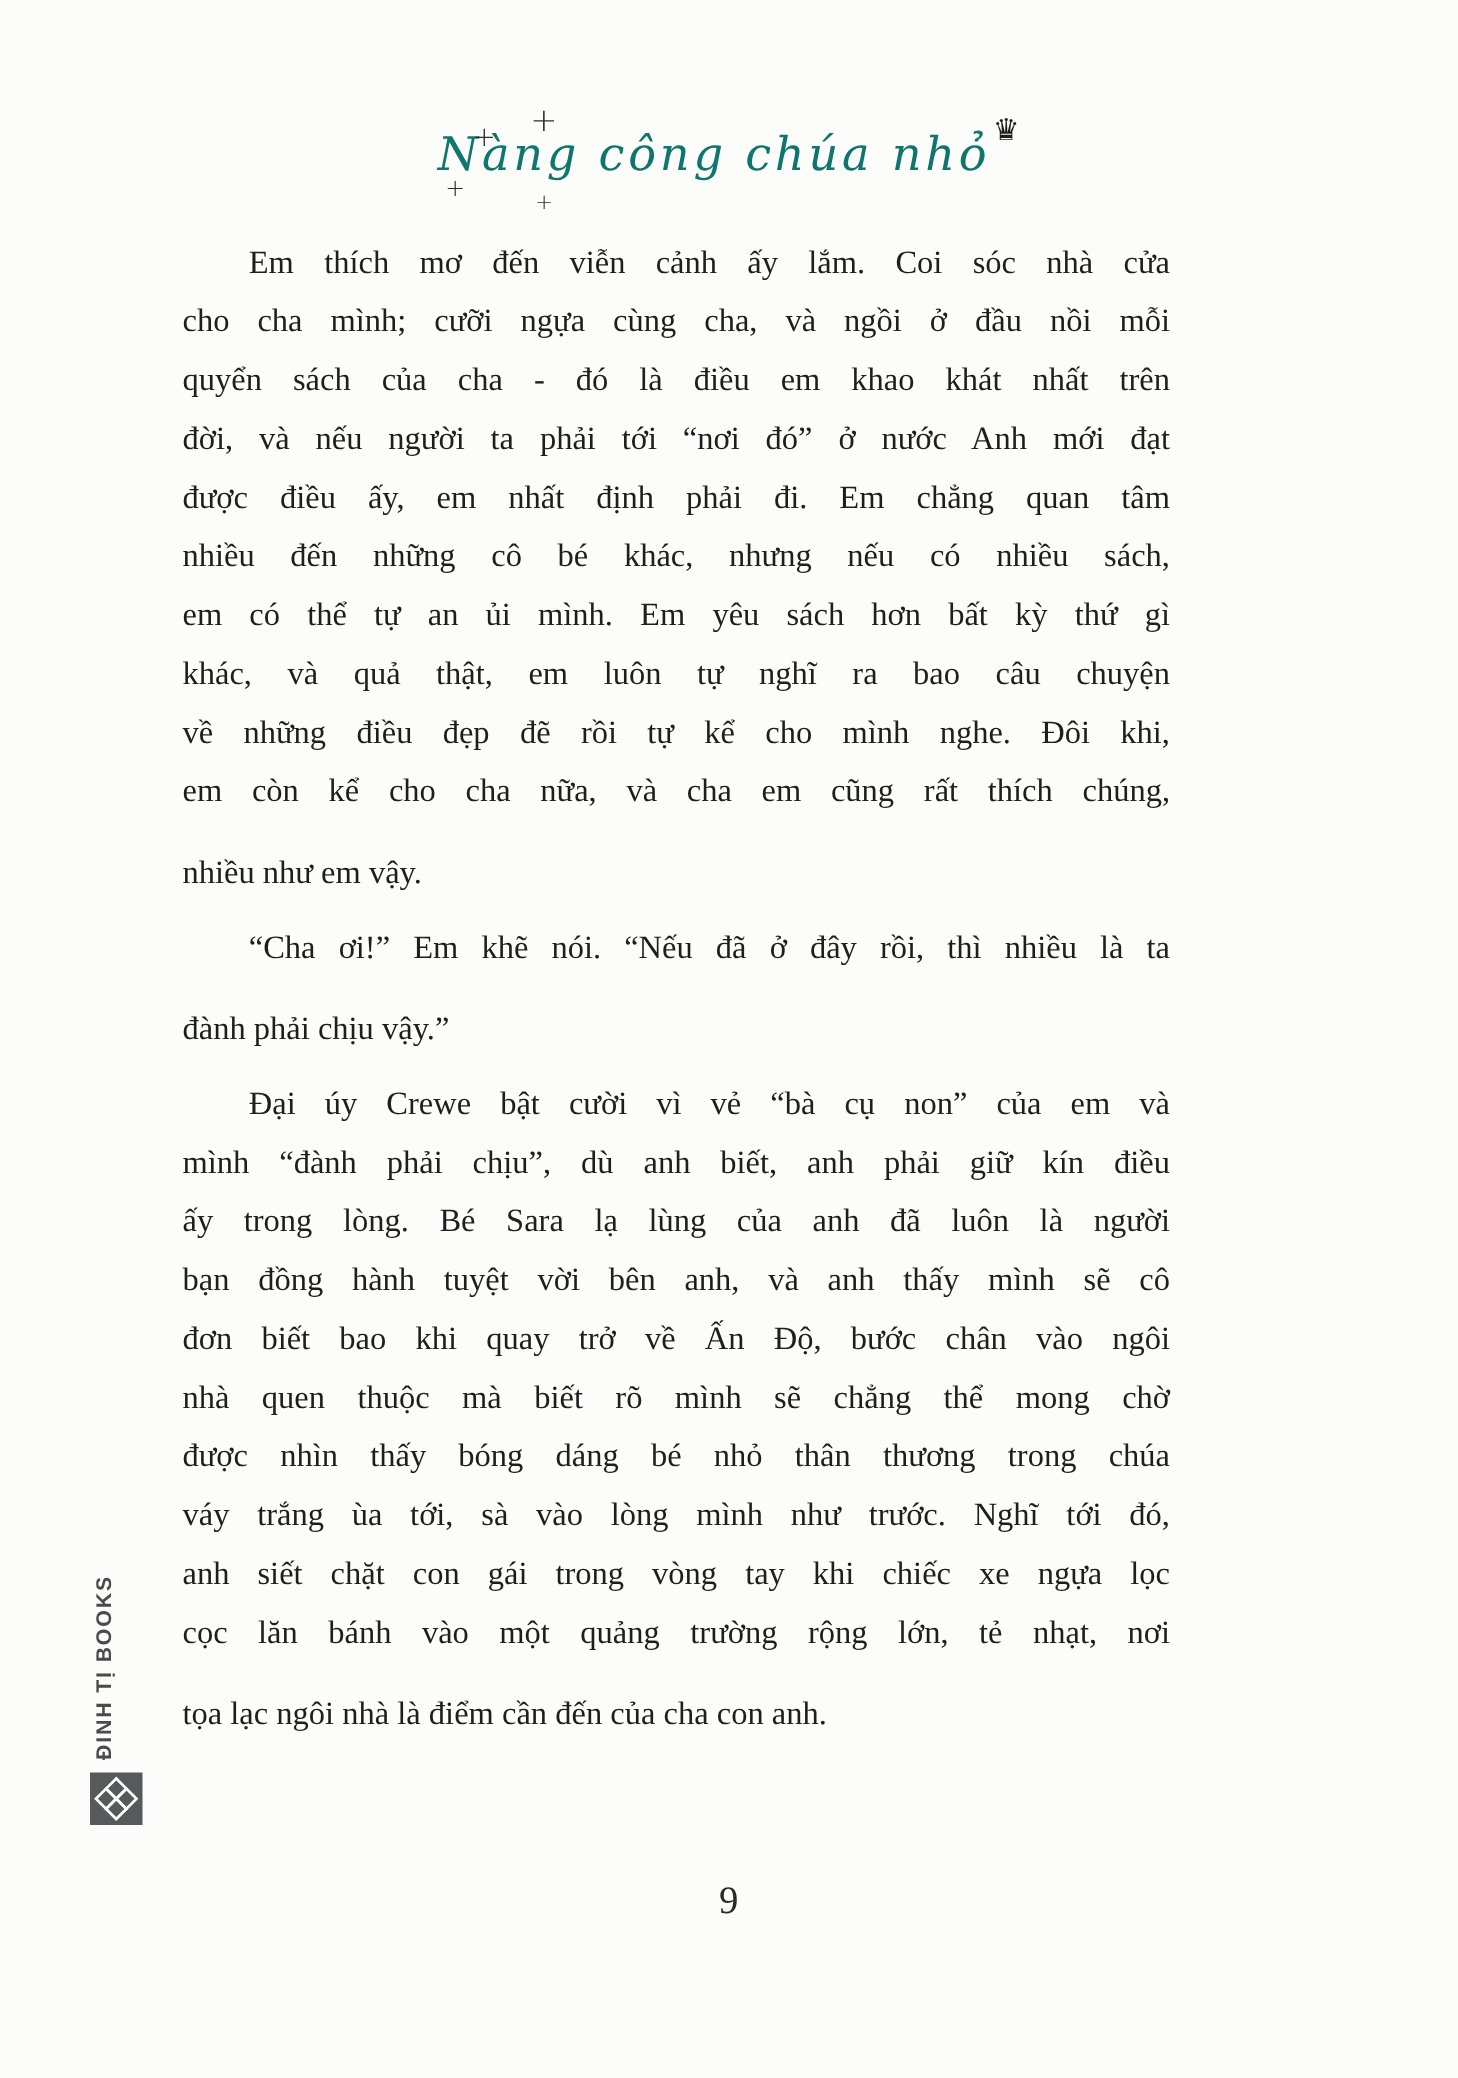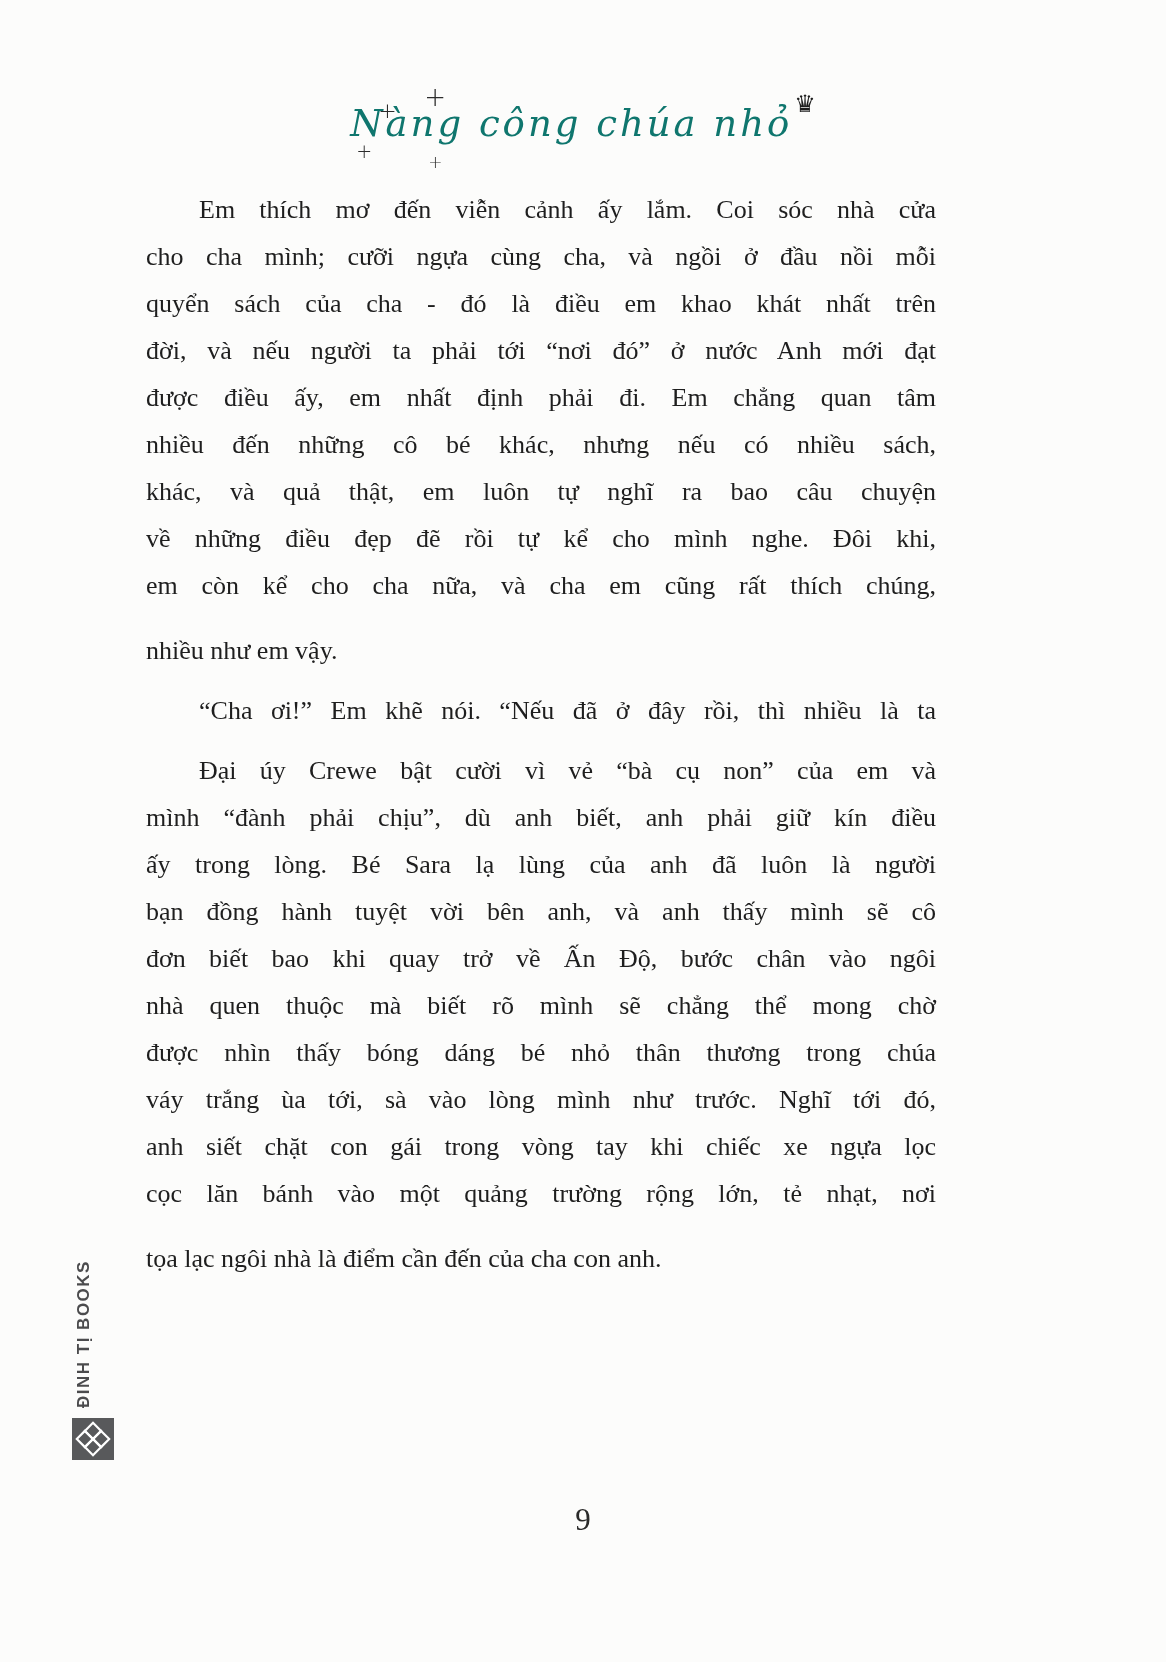--- a/index.html
+++ b/index.html
@@ -125,28 +125,30 @@
 
   <div class="body-text">
 
     <div class="para">
       <div class="line first">Em thích mơ đến viễn cảnh ấy lắm. Coi sóc nhà cửa</div>
       <div class="line">cho cha mình; cưỡi ngựa cùng cha, và ngồi ở đầu nồi mỗi</div>
       <div class="line">quyển sách của cha - đó là điều em khao khát nhất trên</div>
       <div class="line">đời, và nếu người ta phải tới “nơi đó” ở nước Anh mới đạt</div>
       <div class="line">được điều ấy, em nhất định phải đi. Em chẳng quan tâm</div>
       <div class="line">nhiều đến những cô bé khác, nhưng nếu có nhiều sách,</div>
+      <div class="line">em có thể tự an ủi mình. Em yêu sách hơn bất kỳ thứ gì</div>
       <div class="line">khác, và quả thật, em luôn tự nghĩ ra bao câu chuyện</div>
       <div class="line">về những điều đẹp đẽ rồi tự kể cho mình nghe. Đôi khi,</div>
       <div class="line">em còn kể cho cha nữa, và cha em cũng rất thích chúng,</div>
       <div class="line last">nhiều như em vậy.</div>
     </div>
 
     <div class="para">
       <div class="line first">“Cha ơi!” Em khẽ nói. “Nếu đã ở đây rồi, thì nhiều là ta</div>
+      <div class="line last">đành phải chịu vậy.”</div>
     </div>
 
     <div class="para">
       <div class="line first">Đại úy Crewe bật cười vì vẻ “bà cụ non” của em và</div>
       <div class="line">mình “đành phải chịu”, dù anh biết, anh phải giữ kín điều</div>
       <div class="line">ấy trong lòng. Bé Sara lạ lùng của anh đã luôn là người</div>
       <div class="line">bạn đồng hành tuyệt vời bên anh, và anh thấy mình sẽ cô</div>
       <div class="line">đơn biết bao khi quay trở về Ấn Độ, bước chân vào ngôi</div>
       <div class="line">nhà quen thuộc mà biết rõ mình sẽ chẳng thể mong chờ</div>
       <div class="line">được nhìn thấy bóng dáng bé nhỏ thân thương trong chúa</div>

